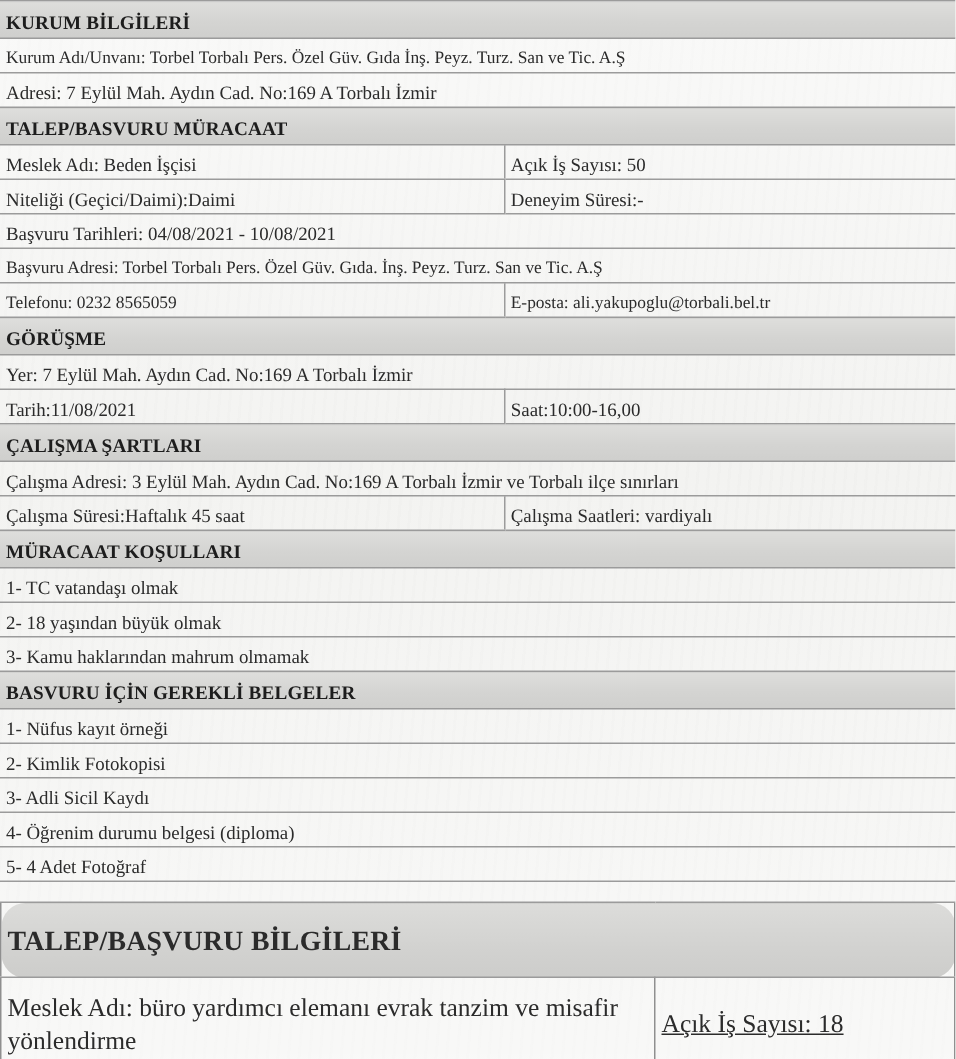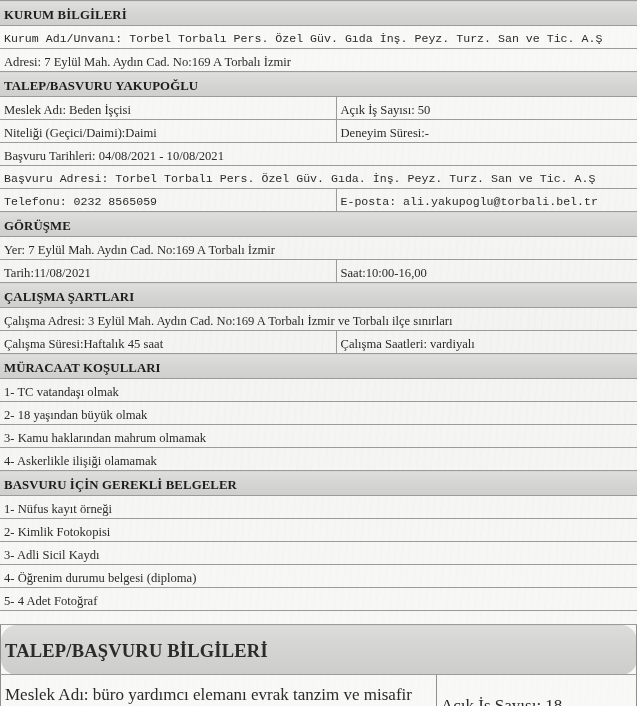--- a/index.html
+++ b/index.html
@@ -62,21 +62,21 @@
   .sect td {
     background: linear-gradient(180deg,#dededc 0%, #d4d4d2 55%, #cfcfcd 100%);
     font-family: "Liberation Serif", "DejaVu Serif", serif;
     font-weight: bold;
     letter-spacing: 0.1px;
     height: 19px;
     line-height: 18px;
     font-size: 12.8px;
     color: #1d1d1d;
   }
-  .sans { font-family: Liberation Mono, monospace; font-size: 11.6px; }
+  .sans { font-family: Liberation Serif, serif; font-size: 11.6px; }
 
   
   .gap { height: 13px; }
   .t2 {
     font-size: 17px;
     border: 1px solid #8f8f8f;
   }
   .t2 td {
     height: 27px;
     line-height: 24px;
@@ -116,21 +116,21 @@
           <tr class="sect">
             <td colspan="2">KURUM BİLGİLERİ</td>
           </tr>
           <tr>
             <td colspan="2" class="sans">Kurum Adı/Unvanı: Torbel Torbalı Pers. Özel Güv. Gıda İnş. Peyz. Turz. San ve Tic. A.Ş</td>
           </tr>
           <tr>
             <td colspan="2">Adresi: 7 Eylül Mah. Aydın Cad. No:169 A Torbalı İzmir</td>
           </tr>
           <tr class="sect">
-            <td colspan="2">TALEP/BASVURU YAKUPOĞLU</td>
+            <td colspan="2">TALEP/BASVURU MÜRACAAT</td>
           </tr>
           <tr>
             <td>Meslek Adı: Beden İşçisi</td>
             <td class="divided">Açık İş Sayısı: 50</td>
           </tr>
           <tr>
             <td>Niteliği (Geçici/Daimi):Daimi</td>
             <td class="divided">Deneyim Süresi:-</td>
           </tr>
           <tr>
@@ -167,23 +167,20 @@
             <td colspan="2">MÜRACAAT KOŞULLARI</td>
           </tr>
           <tr>
             <td colspan="2">1- TC vatandaşı olmak</td>
           </tr>
           <tr>
             <td colspan="2">2- 18 yaşından büyük olmak</td>
           </tr>
           <tr>
             <td colspan="2">3- Kamu haklarından mahrum olmamak</td>
-          </tr>
-          <tr>
-            <td colspan="2">4- Askerlikle ilişiği olamamak</td>
           </tr>
           <tr class="sect">
             <td colspan="2">BASVURU İÇİN GEREKLİ BELGELER</td>
           </tr>
           <tr>
             <td colspan="2">1- Nüfus kayıt örneği</td>
           </tr>
           <tr>
             <td colspan="2">2- Kimlik Fotokopisi</td>
           </tr>

